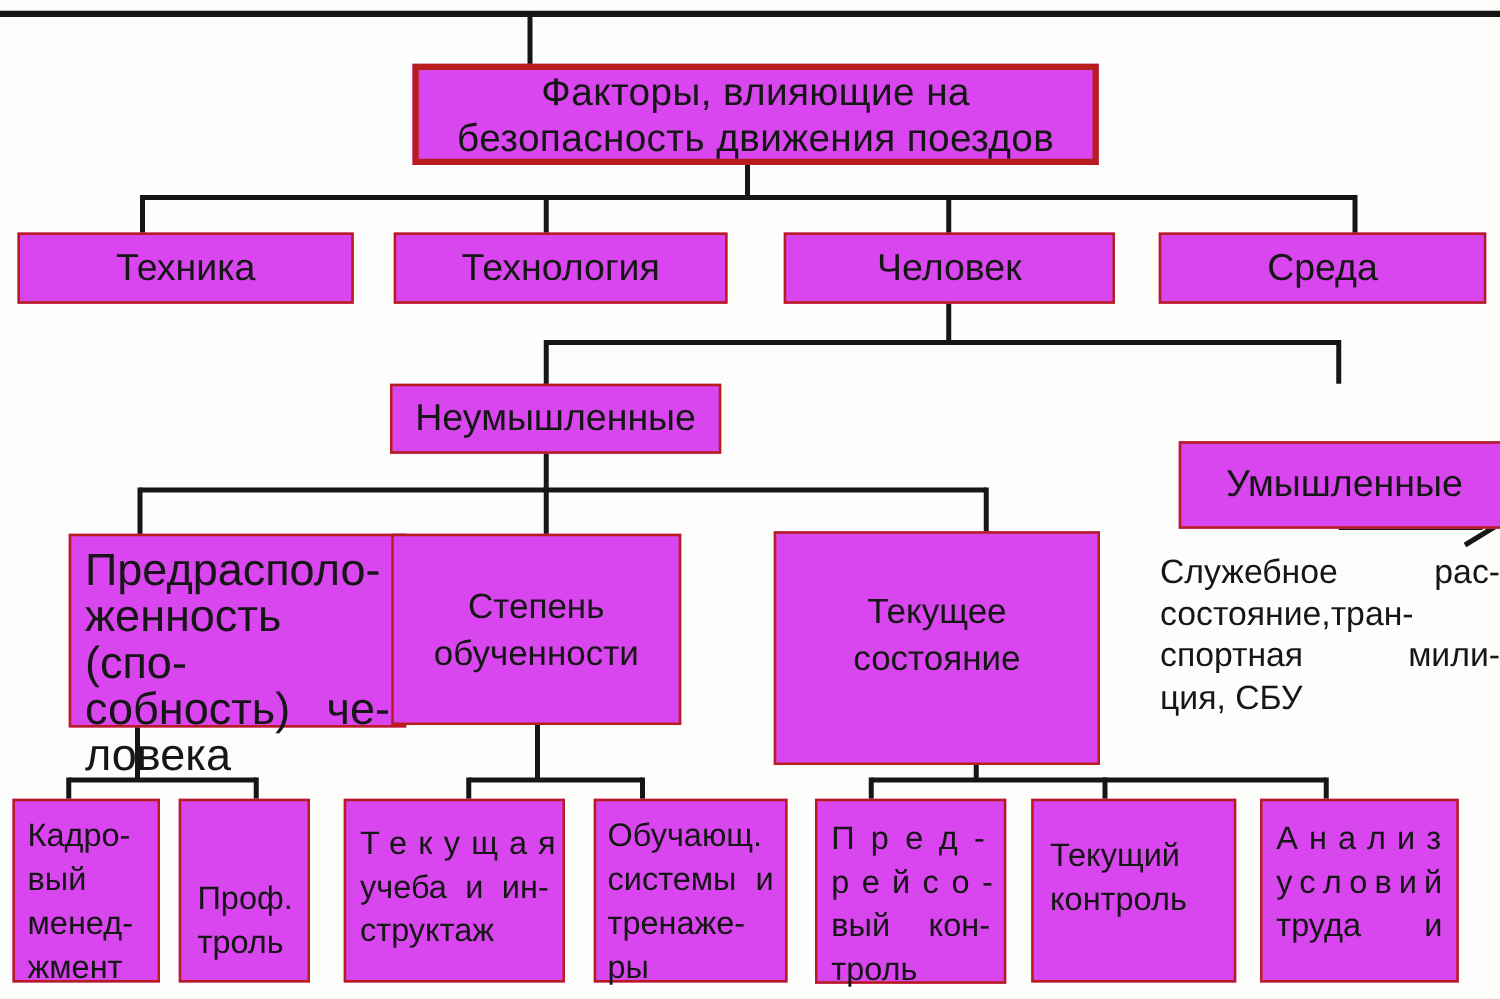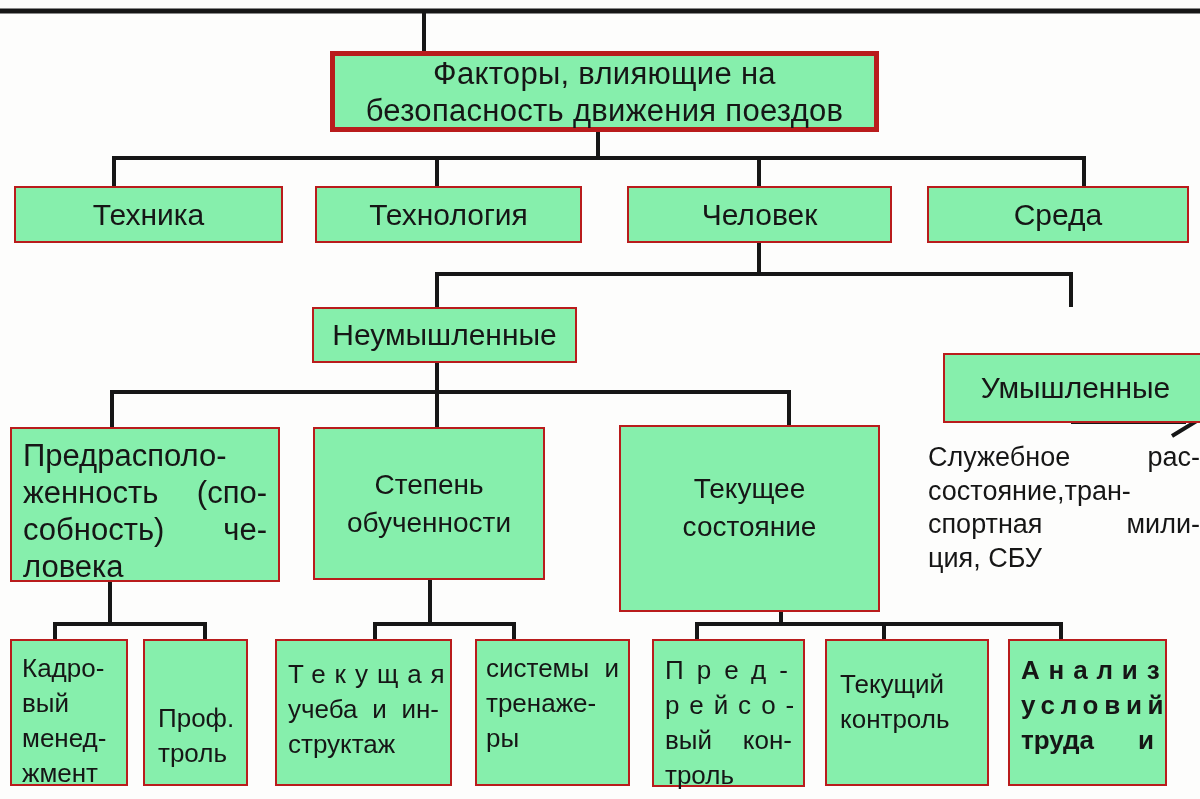--- a/index.html
+++ b/index.html
@@ -3,46 +3,46 @@
 <meta charset="utf-8">
 <style>
   html,body { margin:0; padding:0; background:#e8e8e8; }
   .stage {
     position:relative; width:1200px; height:799px; margin:0 auto;
     background:#fdfdfc; color:#161616; overflow:hidden;
     font-family:"Liberation Sans", sans-serif; font-weight:500;
   }
   svg.wires { position:absolute; left:0; top:0; z-index:0; }
   .box {
-    position:absolute; box-sizing:border-box; background:#86efac;
+    position:absolute; box-sizing:border-box; background:#d946ef;
     border:2px solid #b91c1c; z-index:1;
   }
   .bthick { border-width:5px; }
   
   .cbox { display:flex; flex-direction:column; justify-content:center; text-align:center; }
   
   .tbox { padding:6px 11px 0 11px; text-align:left; }
   .jst .ln { text-align:justify; text-align-last:justify; }
   .ln { width:100%; }
 
   .f-title { font-size:31px; line-height:37px; letter-spacing:0.3px; }
   .f-lvl1  { font-size:30px; }
   .f-lvl2  { font-size:30px; }
-  .f-mid   { font-size:31px; line-height:37px; }
+  .f-mid   { font-size:36px; line-height:37px;margin-left:45px; }
   .f-mid-c { font-size:28px; line-height:38px; }
   .f-small { font-size:26px; line-height:35px; }
 
   #n-predraspolozhennost { padding-top:8px; }
   #n-kadrovy     { padding-top:10px; padding-left:10px; }
   #n-prof-otbor  { padding-top:60px; padding-left:13px; }
   #n-ucheba      { padding-top:16px; }
   #n-obuch       { padding-top:10px; padding-left:9px; padding-right:9px; }
   #n-predreis    { padding-top:12px; }
   #n-tek-kontrol { padding-top:26px; padding-left:13px; }
-  #n-analiz      { padding-top:12px;font-weight:bold; }
+  #n-analiz      { padding-top:12px; }
 
   
   #n-ucheba   .ln:nth-child(1) { letter-spacing:0.34em; }
   #n-predreis .ln:nth-child(1) { letter-spacing:0.50em; }
   #n-predreis .ln:nth-child(2) { letter-spacing:0.38em; }
   #n-analiz   .ln:nth-child(1) { letter-spacing:0.34em; }
   #n-analiz   .ln:nth-child(2) { letter-spacing:0.22em; }
 
   .sidetext {
     position:absolute; left:928px; top:441px; width:272px; z-index:1;
@@ -145,20 +145,21 @@
   <div class="box tbox f-small" id="n-prof-otbor" style="left:143px; top:639px; width:105px; height:147px;">
       <div class="ln">Проф.</div>
       <div class="ln">троль</div>
     </div>
   <div class="box tbox jst f-small" id="n-ucheba" style="left:275px; top:639px; width:177px; height:147px;">
       <div class="ln">Текущая</div>
       <div class="ln">учеба и ин-</div>
       <div class="ln">структаж</div>
     </div>
   <div class="box tbox jst f-small" id="n-obuch" style="left:475px; top:639px; width:155px; height:147px;">
+      <div class="ln">Обучающ.</div>
       <div class="ln">системы и</div>
       <div class="ln">тренаже-</div>
       <div class="ln">ры</div>
     </div>
   <div class="box tbox jst f-small" id="n-predreis" style="left:652px; top:639px; width:153px; height:148px;">
       <div class="ln">Пред-</div>
       <div class="ln">рейсо-</div>
       <div class="ln">вый кон-</div>
       <div class="ln">троль</div>
     </div>

